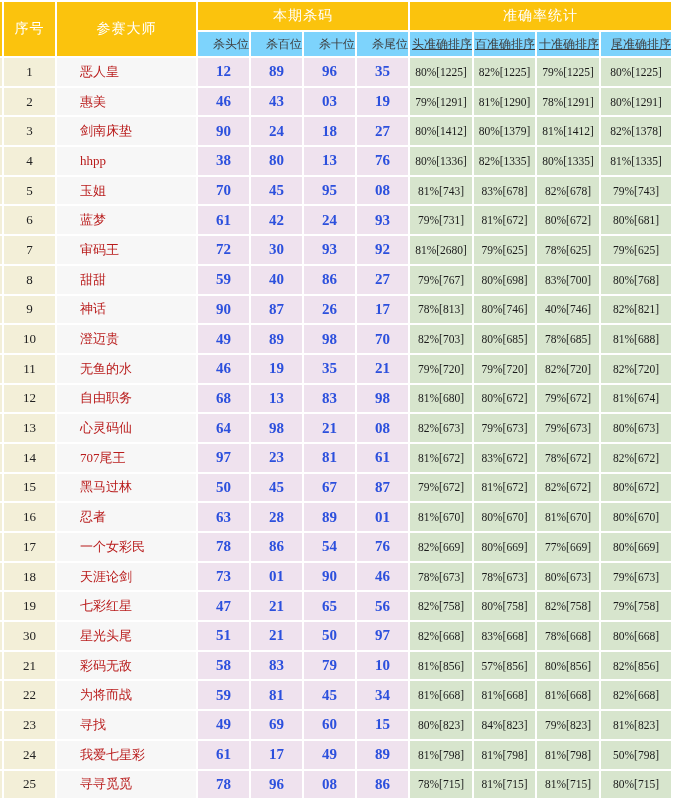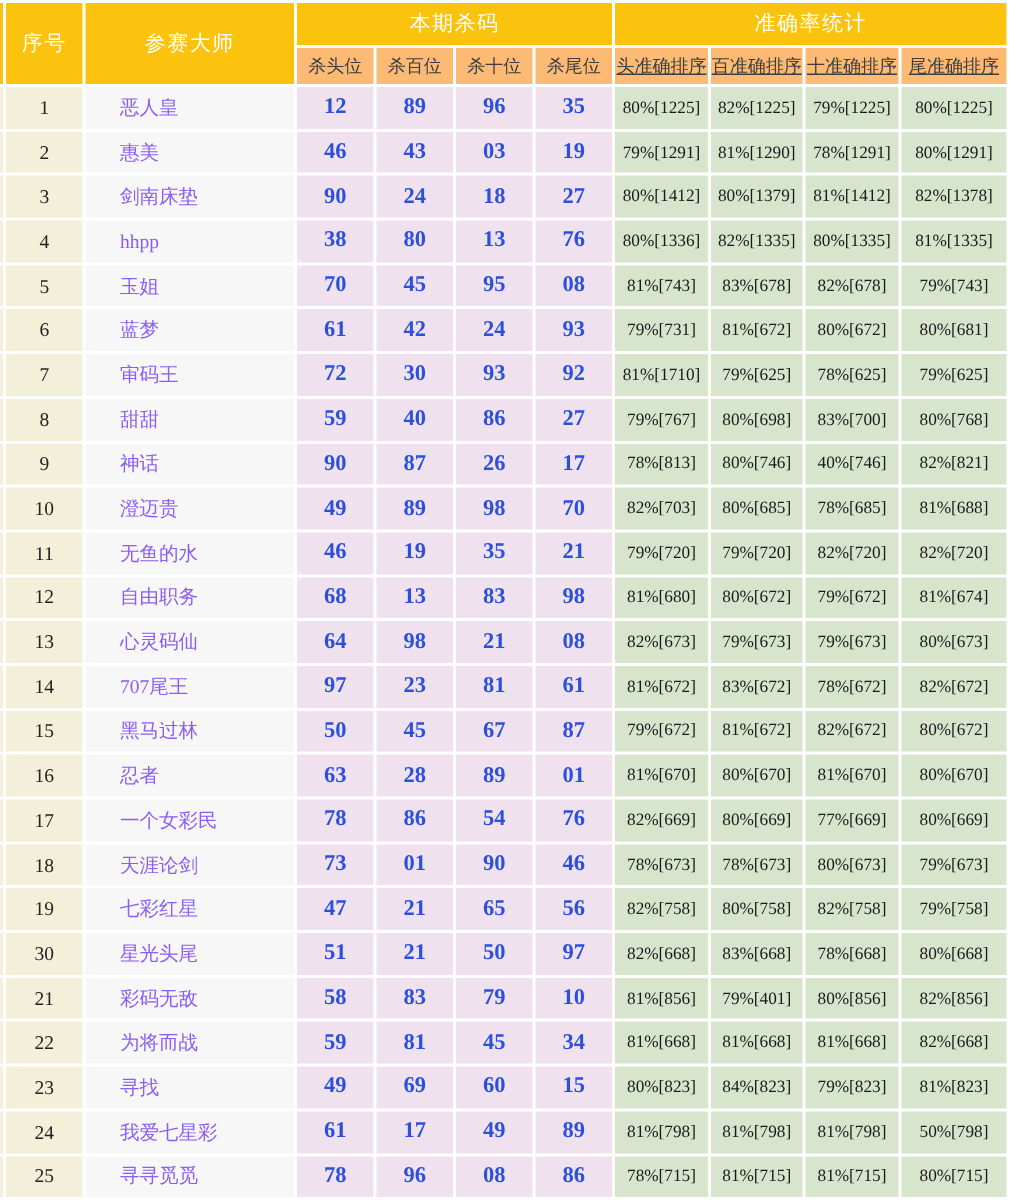--- a/index.html
+++ b/index.html
@@ -12,29 +12,29 @@
     margin-left:-2px;
   }
   td,th{padding:0;overflow:hidden;white-space:nowrap;vertical-align:middle;}
   
   th{font-weight:normal;}
   .th-group{
     background:#FBC30D;color:#fff;font-size:14px;height:28px;text-align:center;
     letter-spacing:1px;
   }
   .th-sub{
-    background:#fdba74;color:#3d3d3d;font-size:12px;height:24px;text-align:center;
+    background:#7dd3fc;color:#3d3d3d;font-size:12px;height:24px;text-align:right;
   }
   .th-sub .lnk{text-decoration:underline;cursor:pointer;}
   .sliver-h{background:#FBC30D;}
   .sliver-d{background:#F3EFD8;}
   
   tbody td{height:27.7px;}
   .c-no{background:#F3EFD8;font-family:"Liberation Serif",serif;font-size:13px;color:#222;text-align:center;}
-  .c-name{background:#F7F7F7;font-family:"Liberation Serif",serif;font-size:13px;color:#8b5cf6;text-align:left;padding-left:23px;}
+  .c-name{background:#F7F7F7;font-family:"Liberation Serif",serif;font-size:13px;color:#b91c1c;text-align:left;padding-left:23px;}
   .c-kill{background:#EFE2EE;font-family:"Liberation Serif",serif;font-weight:bold;font-size:15px;color:#2C50DD;text-align:center;}
   .c-acc{background:#D7E5CD;font-family:"Liberation Serif",serif;font-size:11.5px;color:#1a1a1a;text-align:center;}
 </style>
 </head>
 <body>
 
 <table>
   <colgroup>
     <col style="width:2px">
       <col style="width:51px">
@@ -153,21 +153,21 @@
   </tr>
 
   <tr>
     <td class="sliver-d"></td>
     <td class="c-no">7</td>
     <td class="c-name">审码王</td>
     <td class="c-kill">72</td>
     <td class="c-kill">30</td>
     <td class="c-kill">93</td>
     <td class="c-kill">92</td>
-    <td class="c-acc">81%[1710]</td>
+    <td class="c-acc">81%[2680]</td>
     <td class="c-acc">79%[625]</td>
     <td class="c-acc">78%[625]</td>
     <td class="c-acc">79%[625]</td>
   </tr>
 
   <tr>
     <td class="sliver-d"></td>
     <td class="c-no">8</td>
     <td class="c-name">甜甜</td>
     <td class="c-kill">59</td>
@@ -350,21 +350,21 @@
 
   <tr>
     <td class="sliver-d"></td>
     <td class="c-no">21</td>
     <td class="c-name">彩码无敌</td>
     <td class="c-kill">58</td>
     <td class="c-kill">83</td>
     <td class="c-kill">79</td>
     <td class="c-kill">10</td>
     <td class="c-acc">81%[856]</td>
-    <td class="c-acc">79%[401]</td>
+    <td class="c-acc">57%[856]</td>
     <td class="c-acc">80%[856]</td>
     <td class="c-acc">82%[856]</td>
   </tr>
 
   <tr>
     <td class="sliver-d"></td>
     <td class="c-no">22</td>
     <td class="c-name">为将而战</td>
     <td class="c-kill">59</td>
     <td class="c-kill">81</td>

